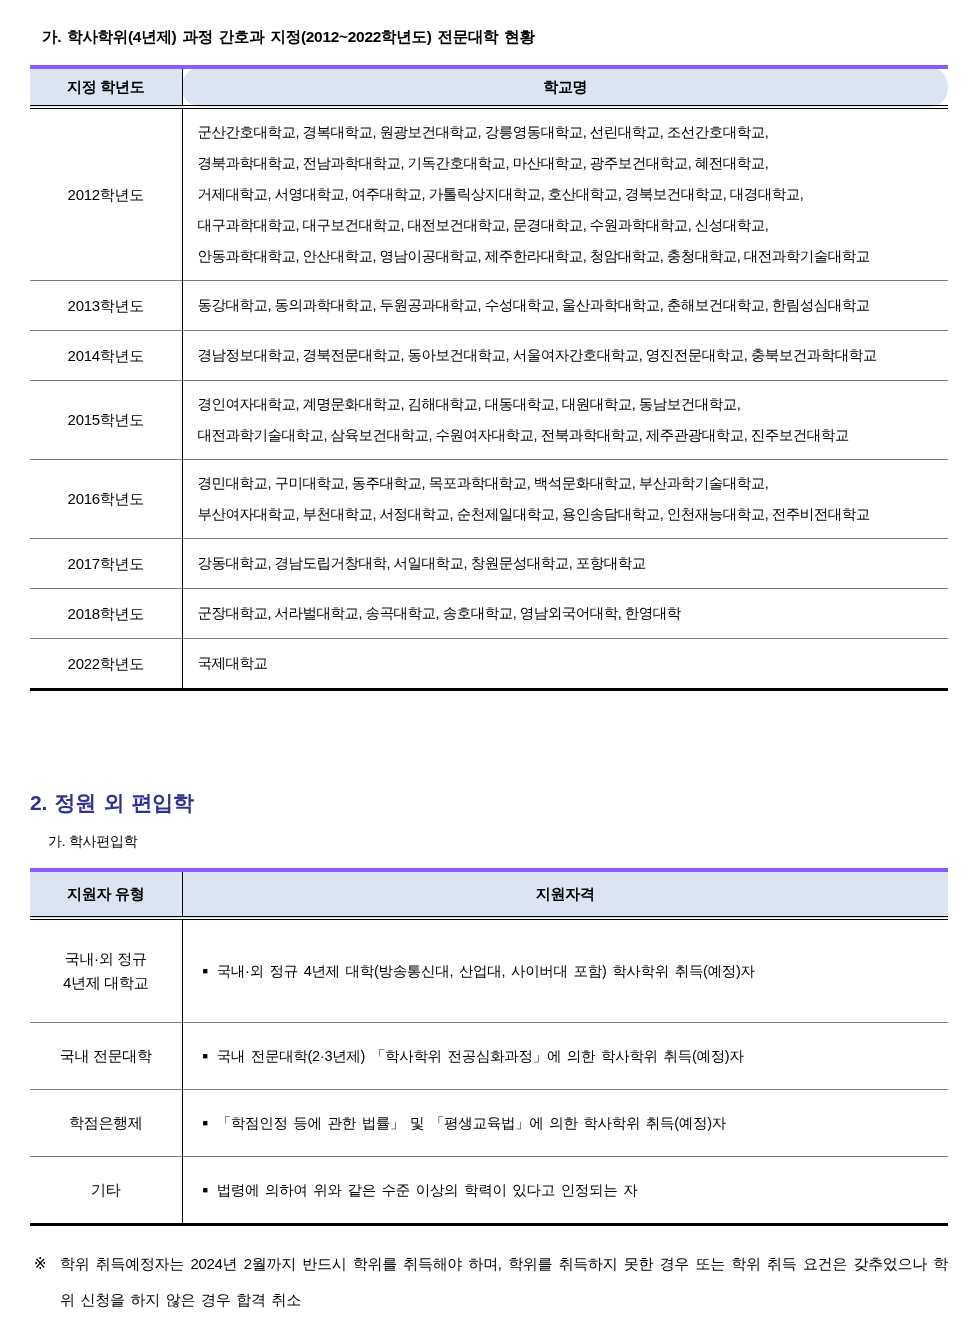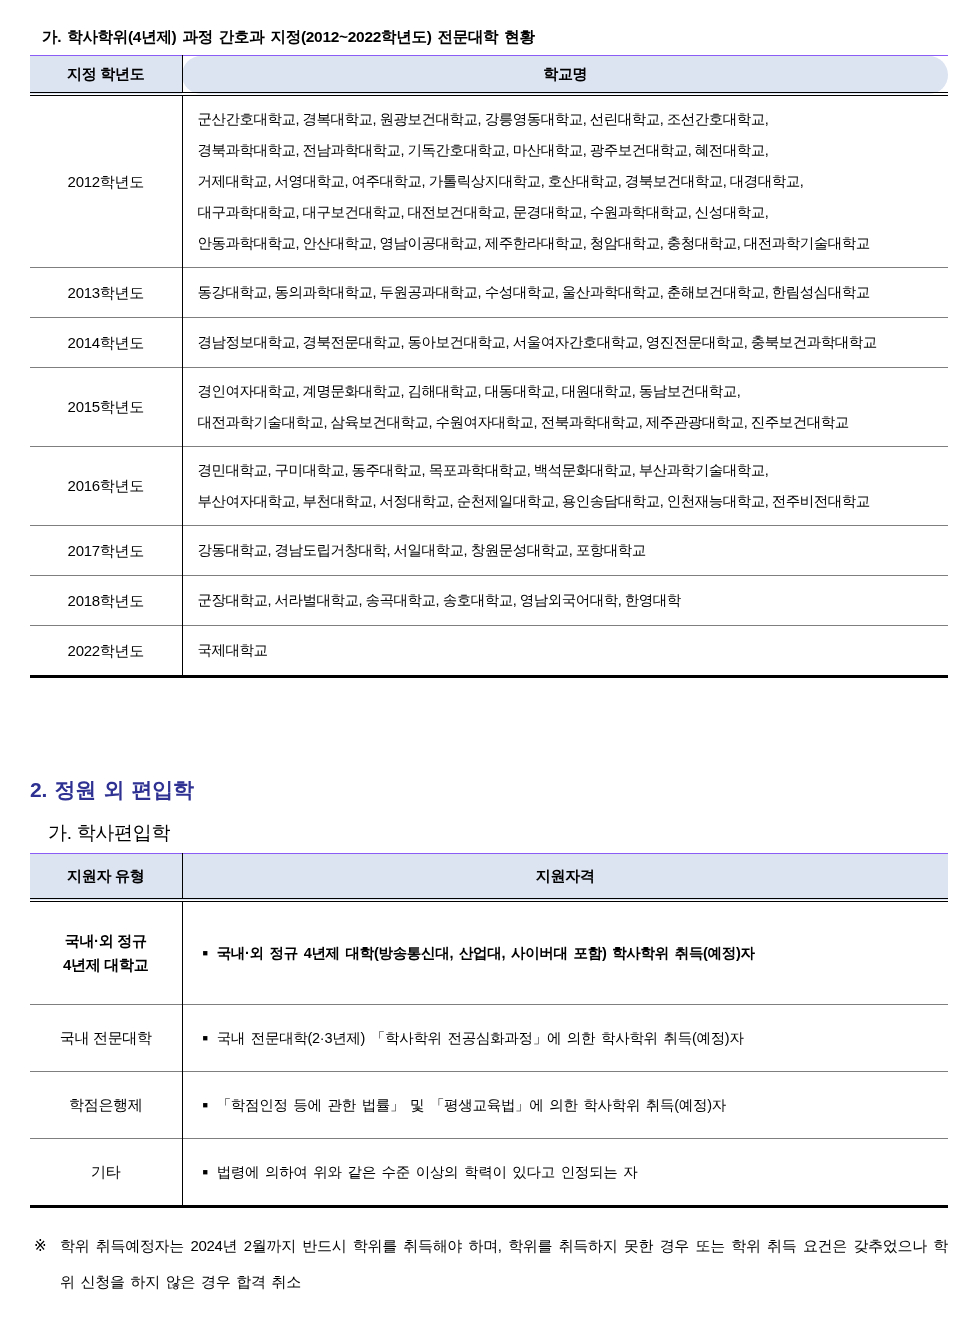--- a/index.html
+++ b/index.html
@@ -14,24 +14,24 @@
   }
   .doc-title {
     padding: 27px 30px 0 42px;
     font-size: 15.5px;
     font-weight: 600;
     letter-spacing: -0.3px;
     word-spacing: 2px;
   }
   table.tbl {
     width: 918px;
-    margin: 7px 0 0 30px;
+    margin: 17px 0 0 30px;
     border-collapse: collapse;
     table-layout: fixed;
-    border-top: 1px solid #8b5cf6;
+    border-top: 4px solid #8b5cf6;
     border-bottom: 3px solid #000000;
   }
   table.tbl th {
     background: #dce3f1;
     font-size: 15px;
     font-weight: 700;
     text-align: center;
     vertical-align: middle;
     border-bottom: 4px double #000000;
     letter-spacing: -0.3px;
@@ -61,37 +61,37 @@
     white-space: pre-line;
   }
   tr.one-line td.schools { height: 33px; }
   td.qual {
     font-size: 14.5px;
     letter-spacing: -0.3px;
     word-spacing: 2px;
     padding: 8px 10px 8px 20px;
     vertical-align: middle;
   }
-  tr.q-tall td { height: 86px; font-weight: bold; }
+  tr.q-tall td { height: 86px; }
   tr.q-row td { height: 50px; }
   .bullet {
     font-size: 9px;
     vertical-align: 2px;
     margin-right: 9px;
   }
   .section-heading {
     margin: 98px 0 0 30px;
     font-size: 21px;
     font-weight: 700;
     letter-spacing: -0.3px;
     word-spacing: 2px;
   }
   .sub-heading {
     margin: 16px 0 0 48px;
-    font-size: 19px;
+    font-size: 14px;
     font-weight: 500;
     letter-spacing: -0.3px;
   }
   .footnote {
     display: flex;
     margin: 20px 30px 0 34px;
     font-size: 15px;
     line-height: 36px;
     letter-spacing: -0.3px;
   }

